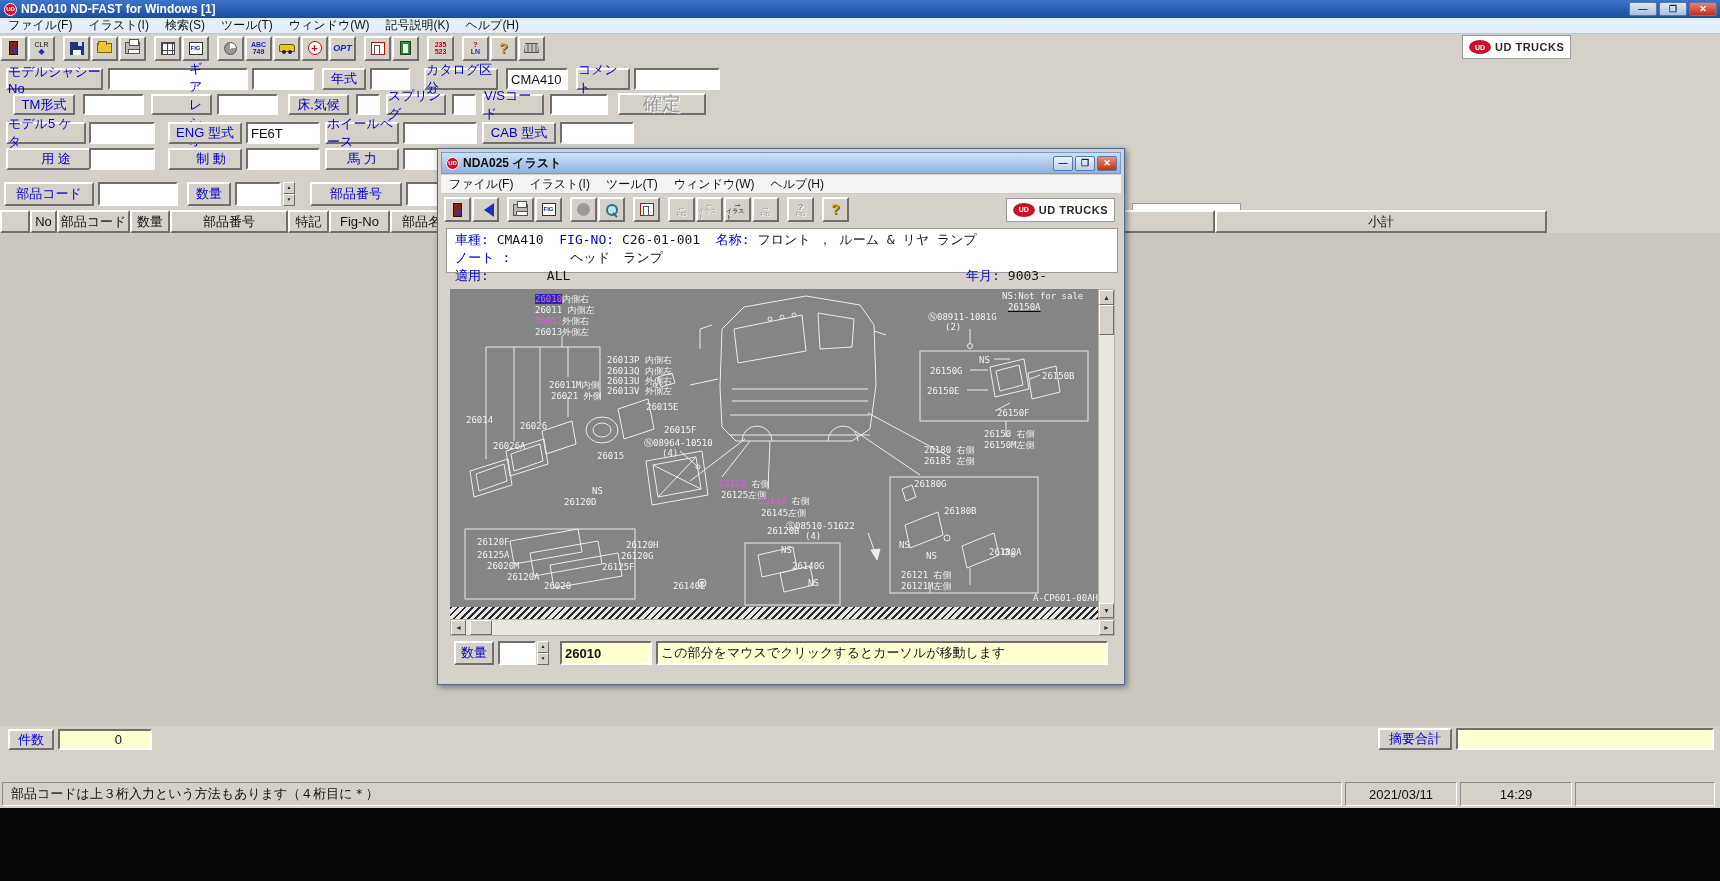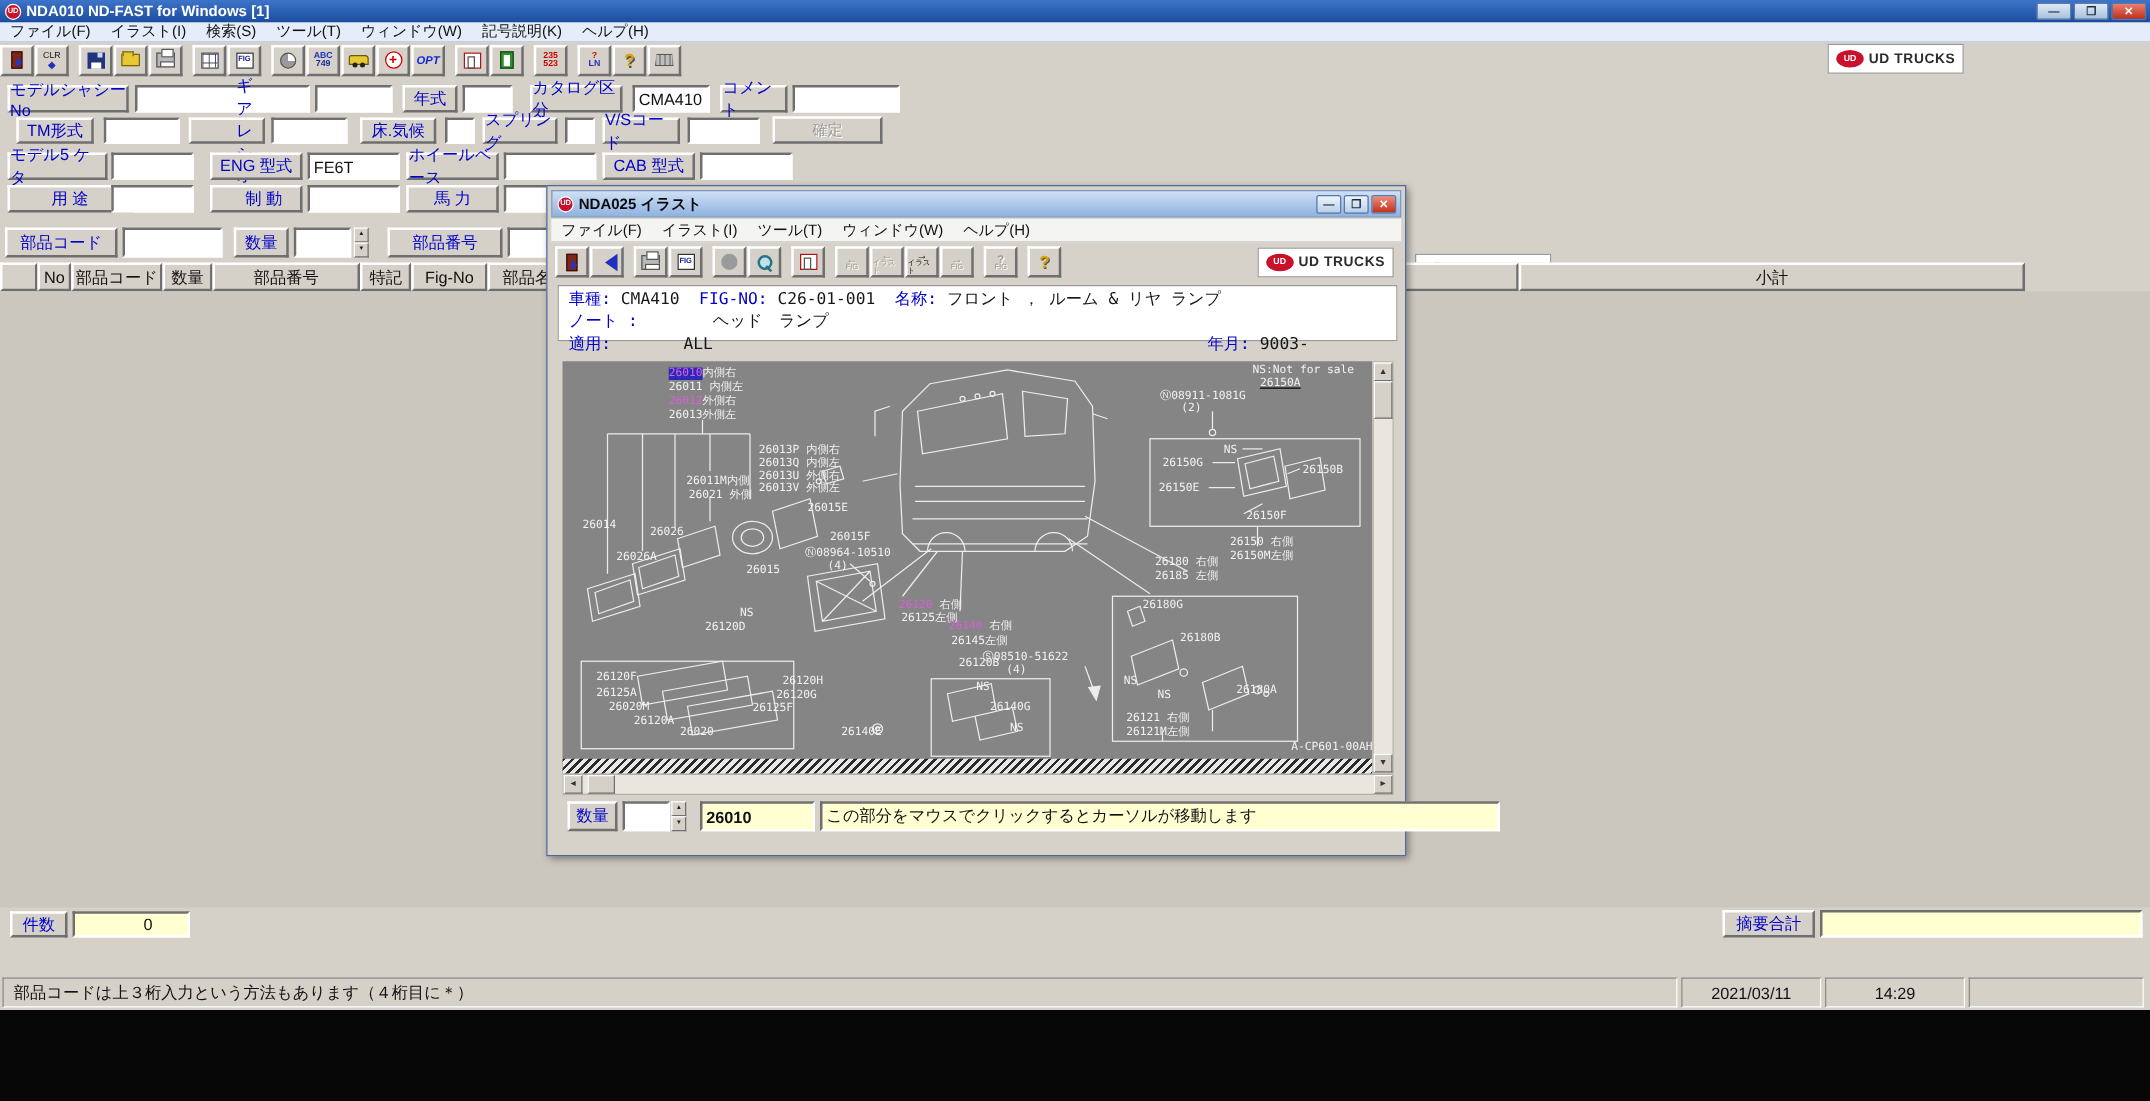--- a/index.html
+++ b/index.html
@@ -79,21 +79,21 @@
     font-weight:bold; display:flex; align-items:center; justify-content:center; }
   .udtext { font-weight:bold; font-size:11px; color:#2b2b2b; letter-spacing:0.5px; }
 
   
   .lbl { background:#d5d1c9; border:2px solid; border-color:#fff #6f6f6f #6f6f6f #fff;
     color:#0000c8; display:flex; align-items:center; justify-content:center; font-size:13px; }
   .inp { background:#fff; border:2px solid; border-color:#6f6f6f #fff #fff #6f6f6f;
     display:flex; align-items:center; padding:0 3px; font-size:13px; color:#111; }
   .inp.yel { background:#ffffd2; }
   .btn { background:#d5d1c9; border:2px solid; border-color:#fff #6f6f6f #6f6f6f #fff;
-    display:flex; align-items:center; justify-content:center; font-size:12px; color:#111; }
+    display:flex; align-items:center; justify-content:center; font-size:19px; color:#111; }
   .btn.disabled { color:#9b9b9b; text-shadow:1px 1px 0 #fff; }
   .spin { display:flex; flex-direction:column; }
   .spin div { width:12px; height:50%; background:#d5d1c9; border:1px solid; border-color:#fff #6f6f6f #6f6f6f #fff;
     font-size:5px; line-height:8px; text-align:center; color:#222; }
 
   .cell { background:#d5d1c9; border:2px solid; border-color:#fff #6f6f6f #6f6f6f #fff;
     display:flex; align-items:center; justify-content:center; font-size:13px; color:#111; height:23px; }
 
   
   .child { left:437px; top:148px; width:688px; height:537px; background:#d6d2ca;
@@ -283,21 +283,21 @@
 
 <div class="abs" style="left:0;top:210px;display:flex;">
   <div class="cell" style="width:30px;"></div>
   <div class="cell" style="width:27px;">No</div>
   <div class="cell" style="width:73px;">部品コード</div>
   <div class="cell" style="width:40px;">数量</div>
   <div class="cell" style="width:118px;">部品番号</div>
   <div class="cell" style="width:41px;">特記</div>
   <div class="cell" style="width:61px;">Fig-No</div>
   <div class="cell" style="width:825px;justify-content:flex-start;padding-left:10px;">部品名称</div>
-  <div class="cell" style="width:405px;">小計</div>
+  <div class="cell" style="width:332px;">小計</div>
 </div>
 
 <div class="abs" style="left:0;top:233px;width:1720px;height:493px;background:#cbc7bf;"></div>
 
 <div class="abs lbl" style="left:8px;top:729px;width:46px;height:21px;">件数</div>
 <div class="abs inp yel" style="left:58px;top:729px;width:94px;height:21px;justify-content:flex-end;padding-right:28px;">0</div>
 <div class="abs lbl" style="left:1378px;top:728px;width:74px;height:22px;">摘要合計</div>
 <div class="abs inp yel" style="left:1456px;top:728px;width:258px;height:22px;"></div>
 
 <div class="abs statuspanel" style="left:2px;top:782px;width:1340px;">部品コードは上３桁入力という方法もあります（４桁目に＊）</div>
@@ -544,14 +544,14 @@
     <div class="sbtn" style="margin-left:auto;">►</div>
   </div>
 
   <div class="abs lbl" style="left:16px;top:492px;width:40px;height:24px;">数量</div>
   <div class="abs inp" style="left:60px;top:492px;width:38px;height:24px;"></div>
   <div class="abs spin" style="left:99px;top:492px;height:24px;">
       <div>▲</div>
       <div>▼</div>
     </div>
   <div class="abs inp yel" style="left:122px;top:492px;width:92px;height:24px;font-weight:bold;">26010</div>
-  <div class="abs inp yel" style="left:218px;top:492px;width:544px;height:24px;">この部分をマウスでクリックするとカーソルが移動します</div>
+  <div class="abs inp yel" style="left:218px;top:492px;width:452px;height:24px;">この部分をマウスでクリックするとカーソルが移動します</div>
 </div>
 
 </body></html>

